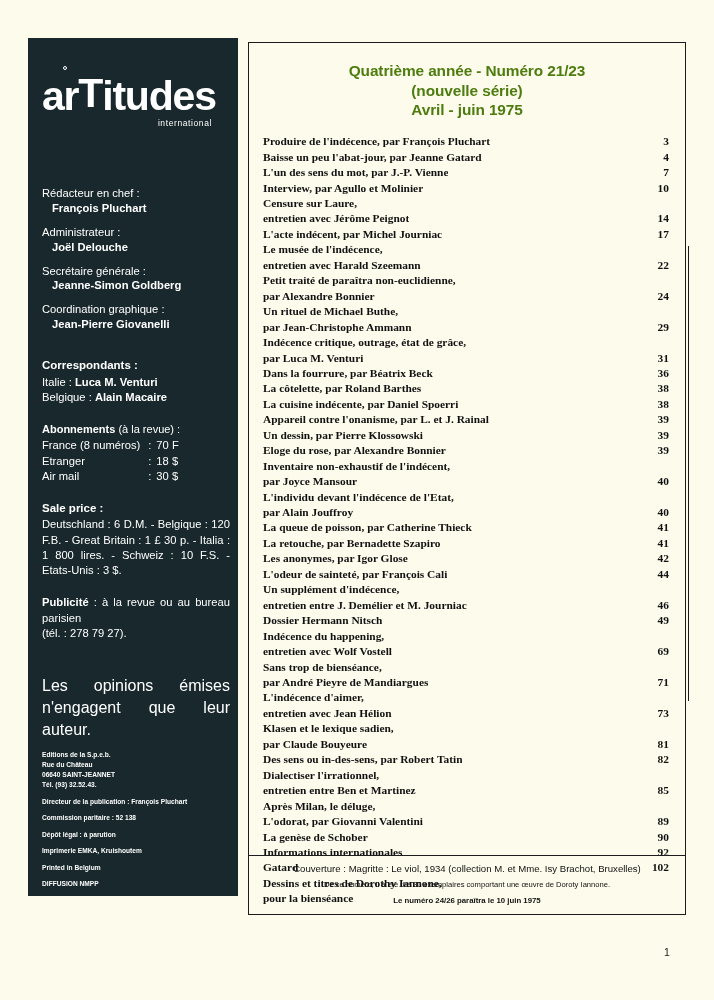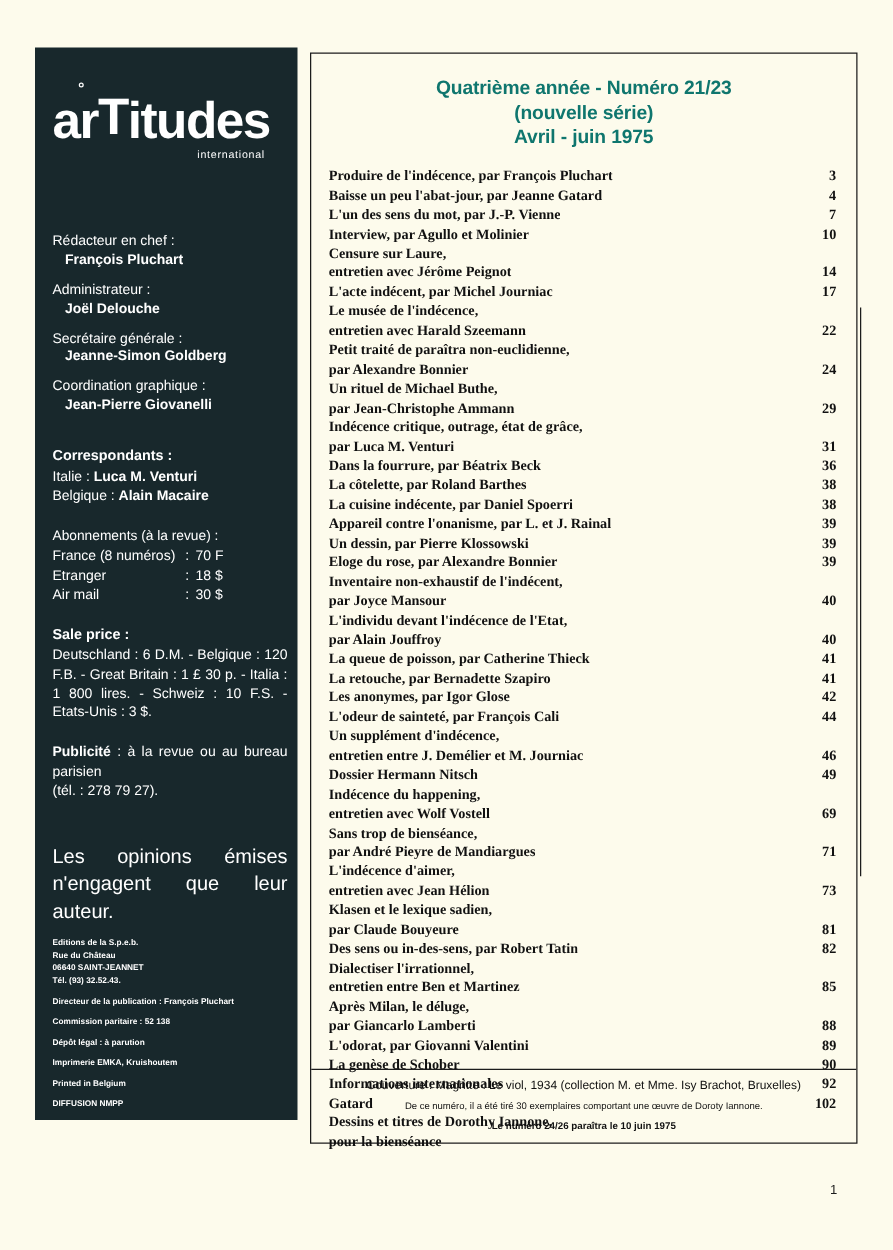--- a/index.html
+++ b/index.html
@@ -155,21 +155,21 @@
     border: 1.6px solid #1c1c1c;
     box-sizing: border-box;
     background: transparent;
   }
 
   .issue-head {
     text-align: center;
     font-weight: 700;
     font-size: 15.4px;
     line-height: 1.28;
-    color: #0f766e;
+    color: #4d7c0f;
     margin-top: 18px;
     letter-spacing: -0.1px;
   }
 
   .toc {
     margin-top: 14px;
     padding: 0 16px 0 14px;
     font-size: 11.4px;
     font-weight: 700;
     color: #111111;
@@ -277,21 +277,21 @@
 
       <div>
         <div class="sec-head">Correspondants :</div>
         <div class="kv-line"><span>Italie : </span><b>Luca M. Venturi</b></div>
         <div class="kv-line"><span>Belgique : </span><b>Alain Macaire</b></div>
       </div>
 
       <div class="sec-gap-lg"></div>
 
       <div>
-        <div class="subs-title"><span style="font-weight:400">Abonnements</span><span> (à la revue) :</span></div>
+        <div class="subs-title"><span style="font-weight:700">Abonnements</span><span> (à la revue) :</span></div>
         <table class="subs-table">
           <tbody>
               <tr>
             <td class="lbl">France (8 numéros)</td>
             <td class="sep">:</td>
             <td class="val">70 F</td>
           </tr>
           <tr>
             <td class="lbl">Etranger</td>
             <td class="sep">:</td>
@@ -537,24 +537,20 @@
         </div>
         <div class="toc-entry">
           <div class="toc-cont">Dialectiser l'irrationnel,</div>
           <div class="toc-row">
             <span class="txt">entretien entre Ben et Martinez</span>
             <span class="pg">85</span>
           </div>
         </div>
         <div class="toc-entry">
           <div class="toc-cont">Après Milan, le déluge,</div>
-          <div class="toc-row">
-            <span class="txt">par Giancarlo Lamberti</span>
-            <span class="pg">88</span>
-          </div>
         </div>
         <div class="toc-entry">
           <div class="toc-row">
             <span class="txt">L'odorat, par Giovanni Valentini</span>
             <span class="pg">89</span>
           </div>
         </div>
         <div class="toc-entry">
           <div class="toc-row">
             <span class="txt">La genèse de Schober</span>

